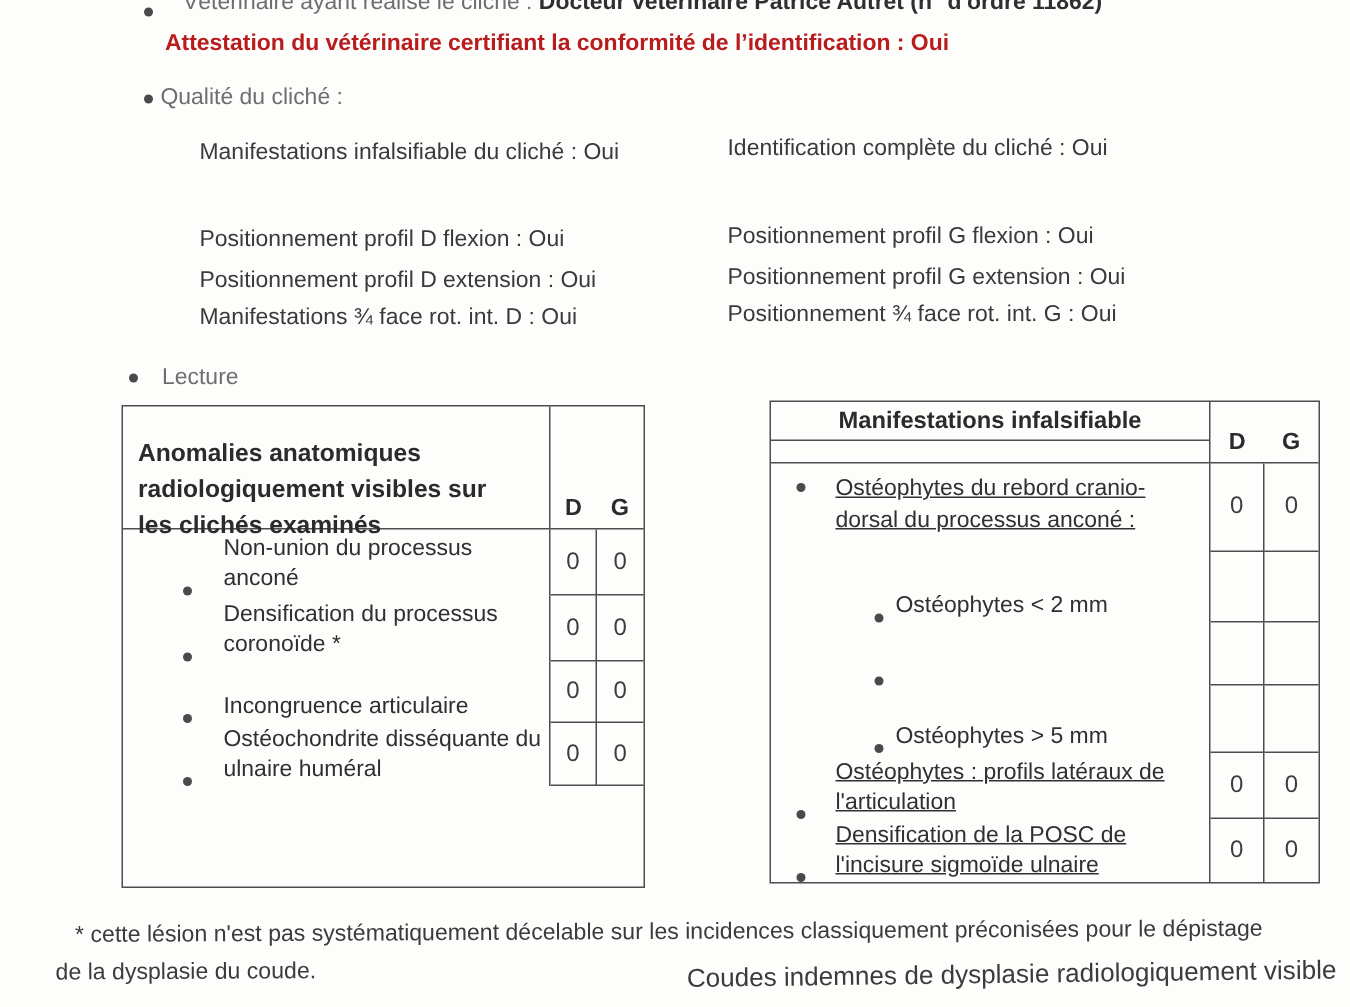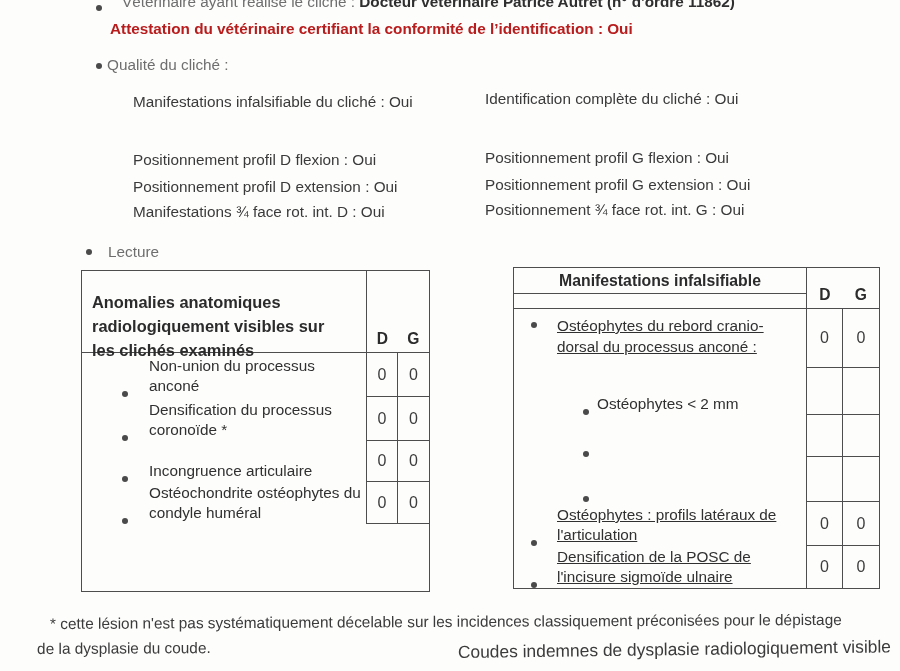--- a/index.html
+++ b/index.html
@@ -111,21 +111,21 @@
 
     <div class="t-text BR" style="grid-area:4/1">
       <span class="bdot"></span>
       <span class="lbl">Incongruence articulaire</span>
     </div>
     <div class="cell br bb" style="grid-area:4/2">0</div>
     <div class="cell bb" style="grid-area:4/3">0</div>
 
     <div class="t-text BR" style="grid-area:5/1">
       <span class="bdot"></span>
-      <span class="lbl">Ostéochondrite ostéophytes du condyle huméral</span>
+      <span class="lbl">Ostéochondrite disséquante du ulnaire huméral</span>
     </div>
     <div class="cell br bb" style="grid-area:5/2">0</div>
     <div class="cell bb" style="grid-area:5/3">0</div>
 
     <div class="filler" style="grid-row:6"></div>
   </div>
 
   <div class="tbl" id="rt">
     <div class="rt-titlecell BR BB">
       <div class="rt-titlebox">Manifestations infalsifiable</div>
@@ -150,20 +150,21 @@
     <div class="cell bb" style="grid-area:3/3"></div>
 
     <div class="t-text sub BR" style="grid-area:4/1">
       <span class="bdot"></span>
     </div>
     <div class="cell br bb" style="grid-area:4/2"></div>
     <div class="cell bb" style="grid-area:4/3"></div>
 
     <div class="t-text sub BR" style="grid-area:5/1">
       <span class="bdot"></span>
+      <span class="lbl">Ostéophytes &gt; 5 mm</span>
     </div>
     <div class="cell br bb" style="grid-area:5/2"></div>
     <div class="cell bb" style="grid-area:5/3"></div>
 
     <div class="t-text main BR" style="grid-area:6/1">
       <span class="bdot"></span>
       <span class="lbl">Ostéophytes : profils latéraux de l'articulation</span>
     </div>
     <div class="cell br bb" style="grid-area:6/2">0</div>
     <div class="cell bb" style="grid-area:6/3">0</div>

